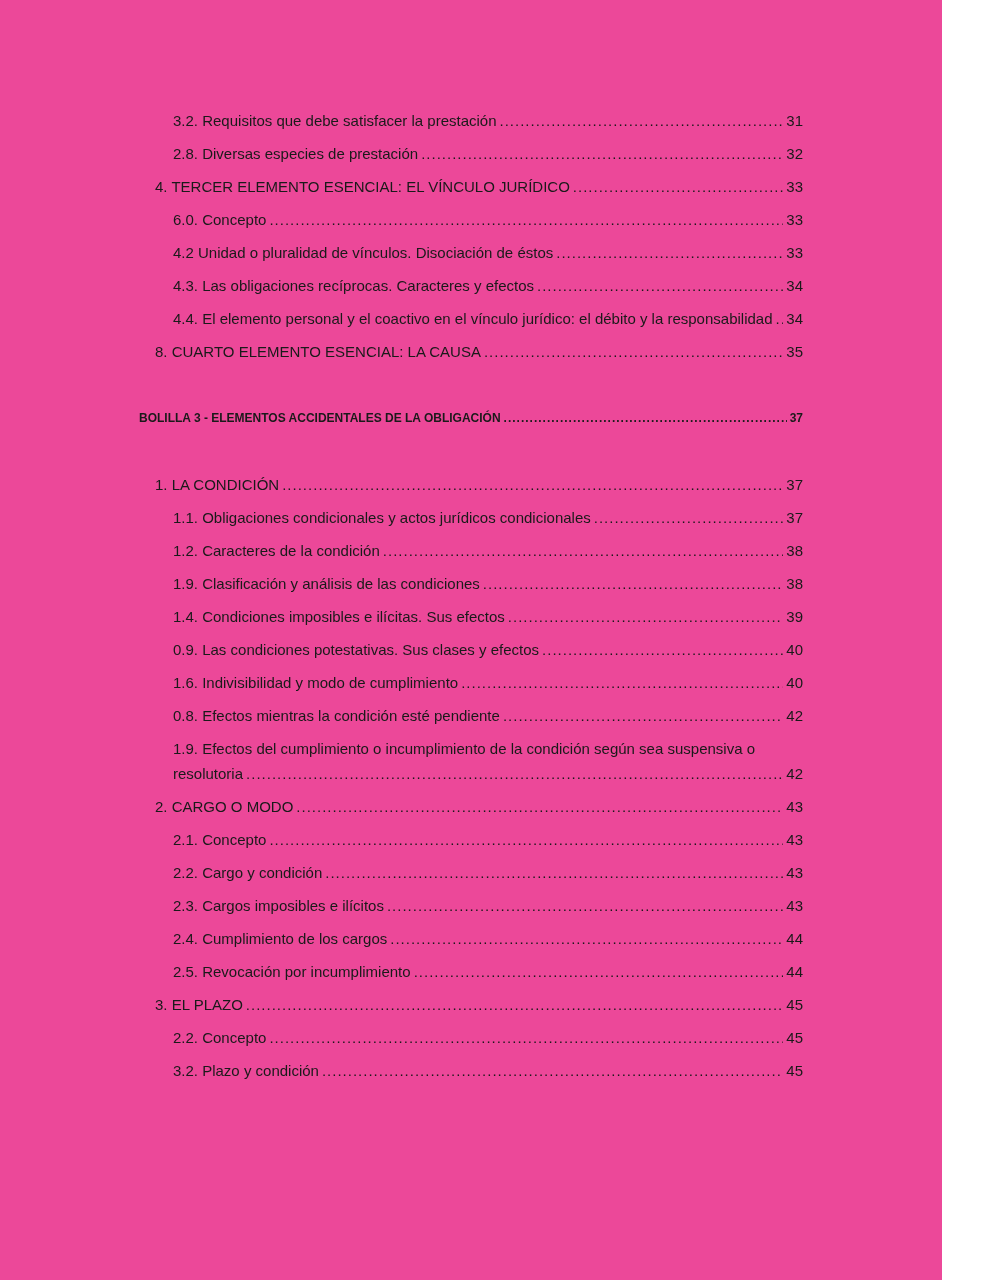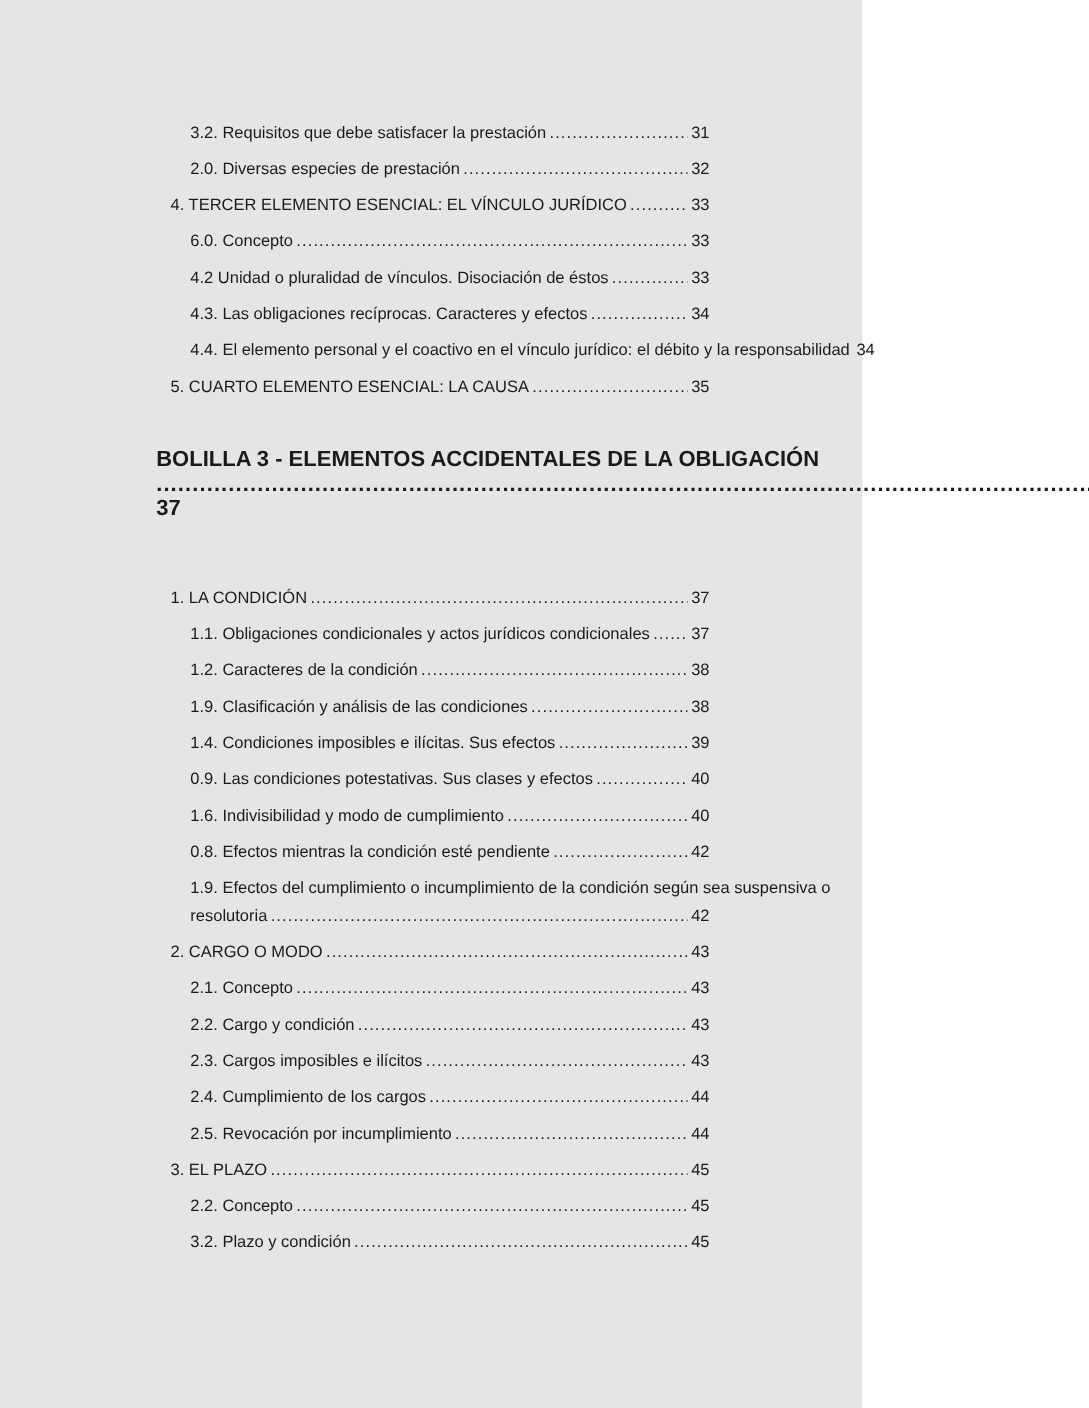--- a/index.html
+++ b/index.html
@@ -9,24 +9,24 @@
   }
   body {
     width: 990px;
     height: 1280px;
     overflow: hidden;
     font-family: "Liberation Sans", sans-serif;
     color: #1a1a1a;
   }
   .page {
     box-sizing: border-box;
-    width: 784px;
+    width: 942px;
     height: 1280px;
     padding: 110px 139px 0 139px;
-    background: #e5e5e5;
+    background: #ec4899;
   }
   .toc-row {
     display: flex;
     align-items: baseline;
     font-size: 15px;
     line-height: 21px;
     margin-bottom: 12px;
   }
   .toc-row .label {
     white-space: nowrap;
@@ -45,46 +45,45 @@
   }
   .toc-row .pagenum {
     flex: 0 0 auto;
     white-space: nowrap;
     text-align: right;
   }
   .level1 { padding-left: 16px; }
   .level2 { padding-left: 34px; }
   .heading {
     font-weight: bold;
-    font-size: 20px;
+    font-size: 12px;
     line-height: 22px;
     margin-top: 45px;
-    margin-bottom: 60px;
+    margin-bottom: 45px;
     padding-left: 0;
-    flex-direction: column;
   }
   .wrap-first {
     margin-bottom: 4px;
   }
   .wrap-first .label {
     white-space: normal;
   }
 </style>
 </head>
 <body>
 
 <div class="page">
   <div id="toc-list">
       <div class="toc-row level2">
         <span class="label">3.2. Requisitos que debe satisfacer la prestación</span>
         <span class="dots"></span>
         <span class="pagenum">31</span>
       </div>
       <div class="toc-row level2">
-        <span class="label">2.0. Diversas especies de prestación</span>
+        <span class="label">2.8. Diversas especies de prestación</span>
         <span class="dots"></span>
         <span class="pagenum">32</span>
       </div>
       <div class="toc-row level1">
         <span class="label">4. TERCER ELEMENTO ESENCIAL: EL VÍNCULO JURÍDICO</span>
         <span class="dots"></span>
         <span class="pagenum">33</span>
       </div>
       <div class="toc-row level2">
         <span class="label">6.0. Concepto</span>
@@ -100,21 +99,21 @@
         <span class="label">4.3. Las obligaciones recíprocas. Caracteres y efectos</span>
         <span class="dots"></span>
         <span class="pagenum">34</span>
       </div>
       <div class="toc-row level2">
         <span class="label">4.4. El elemento personal y el coactivo en el vínculo jurídico: el débito y la responsabilidad</span>
         <span class="dots"></span>
         <span class="pagenum">34</span>
       </div>
       <div class="toc-row level1">
-        <span class="label">5. CUARTO ELEMENTO ESENCIAL: LA CAUSA</span>
+        <span class="label">8. CUARTO ELEMENTO ESENCIAL: LA CAUSA</span>
         <span class="dots"></span>
         <span class="pagenum">35</span>
       </div>
       <div class="toc-row heading">
         <span class="label">BOLILLA 3 - ELEMENTOS ACCIDENTALES DE LA OBLIGACIÓN</span>
         <span class="dots"></span>
         <span class="pagenum">37</span>
       </div>
       <div class="toc-row level1">
         <span class="label">1. LA CONDICIÓN</span>

